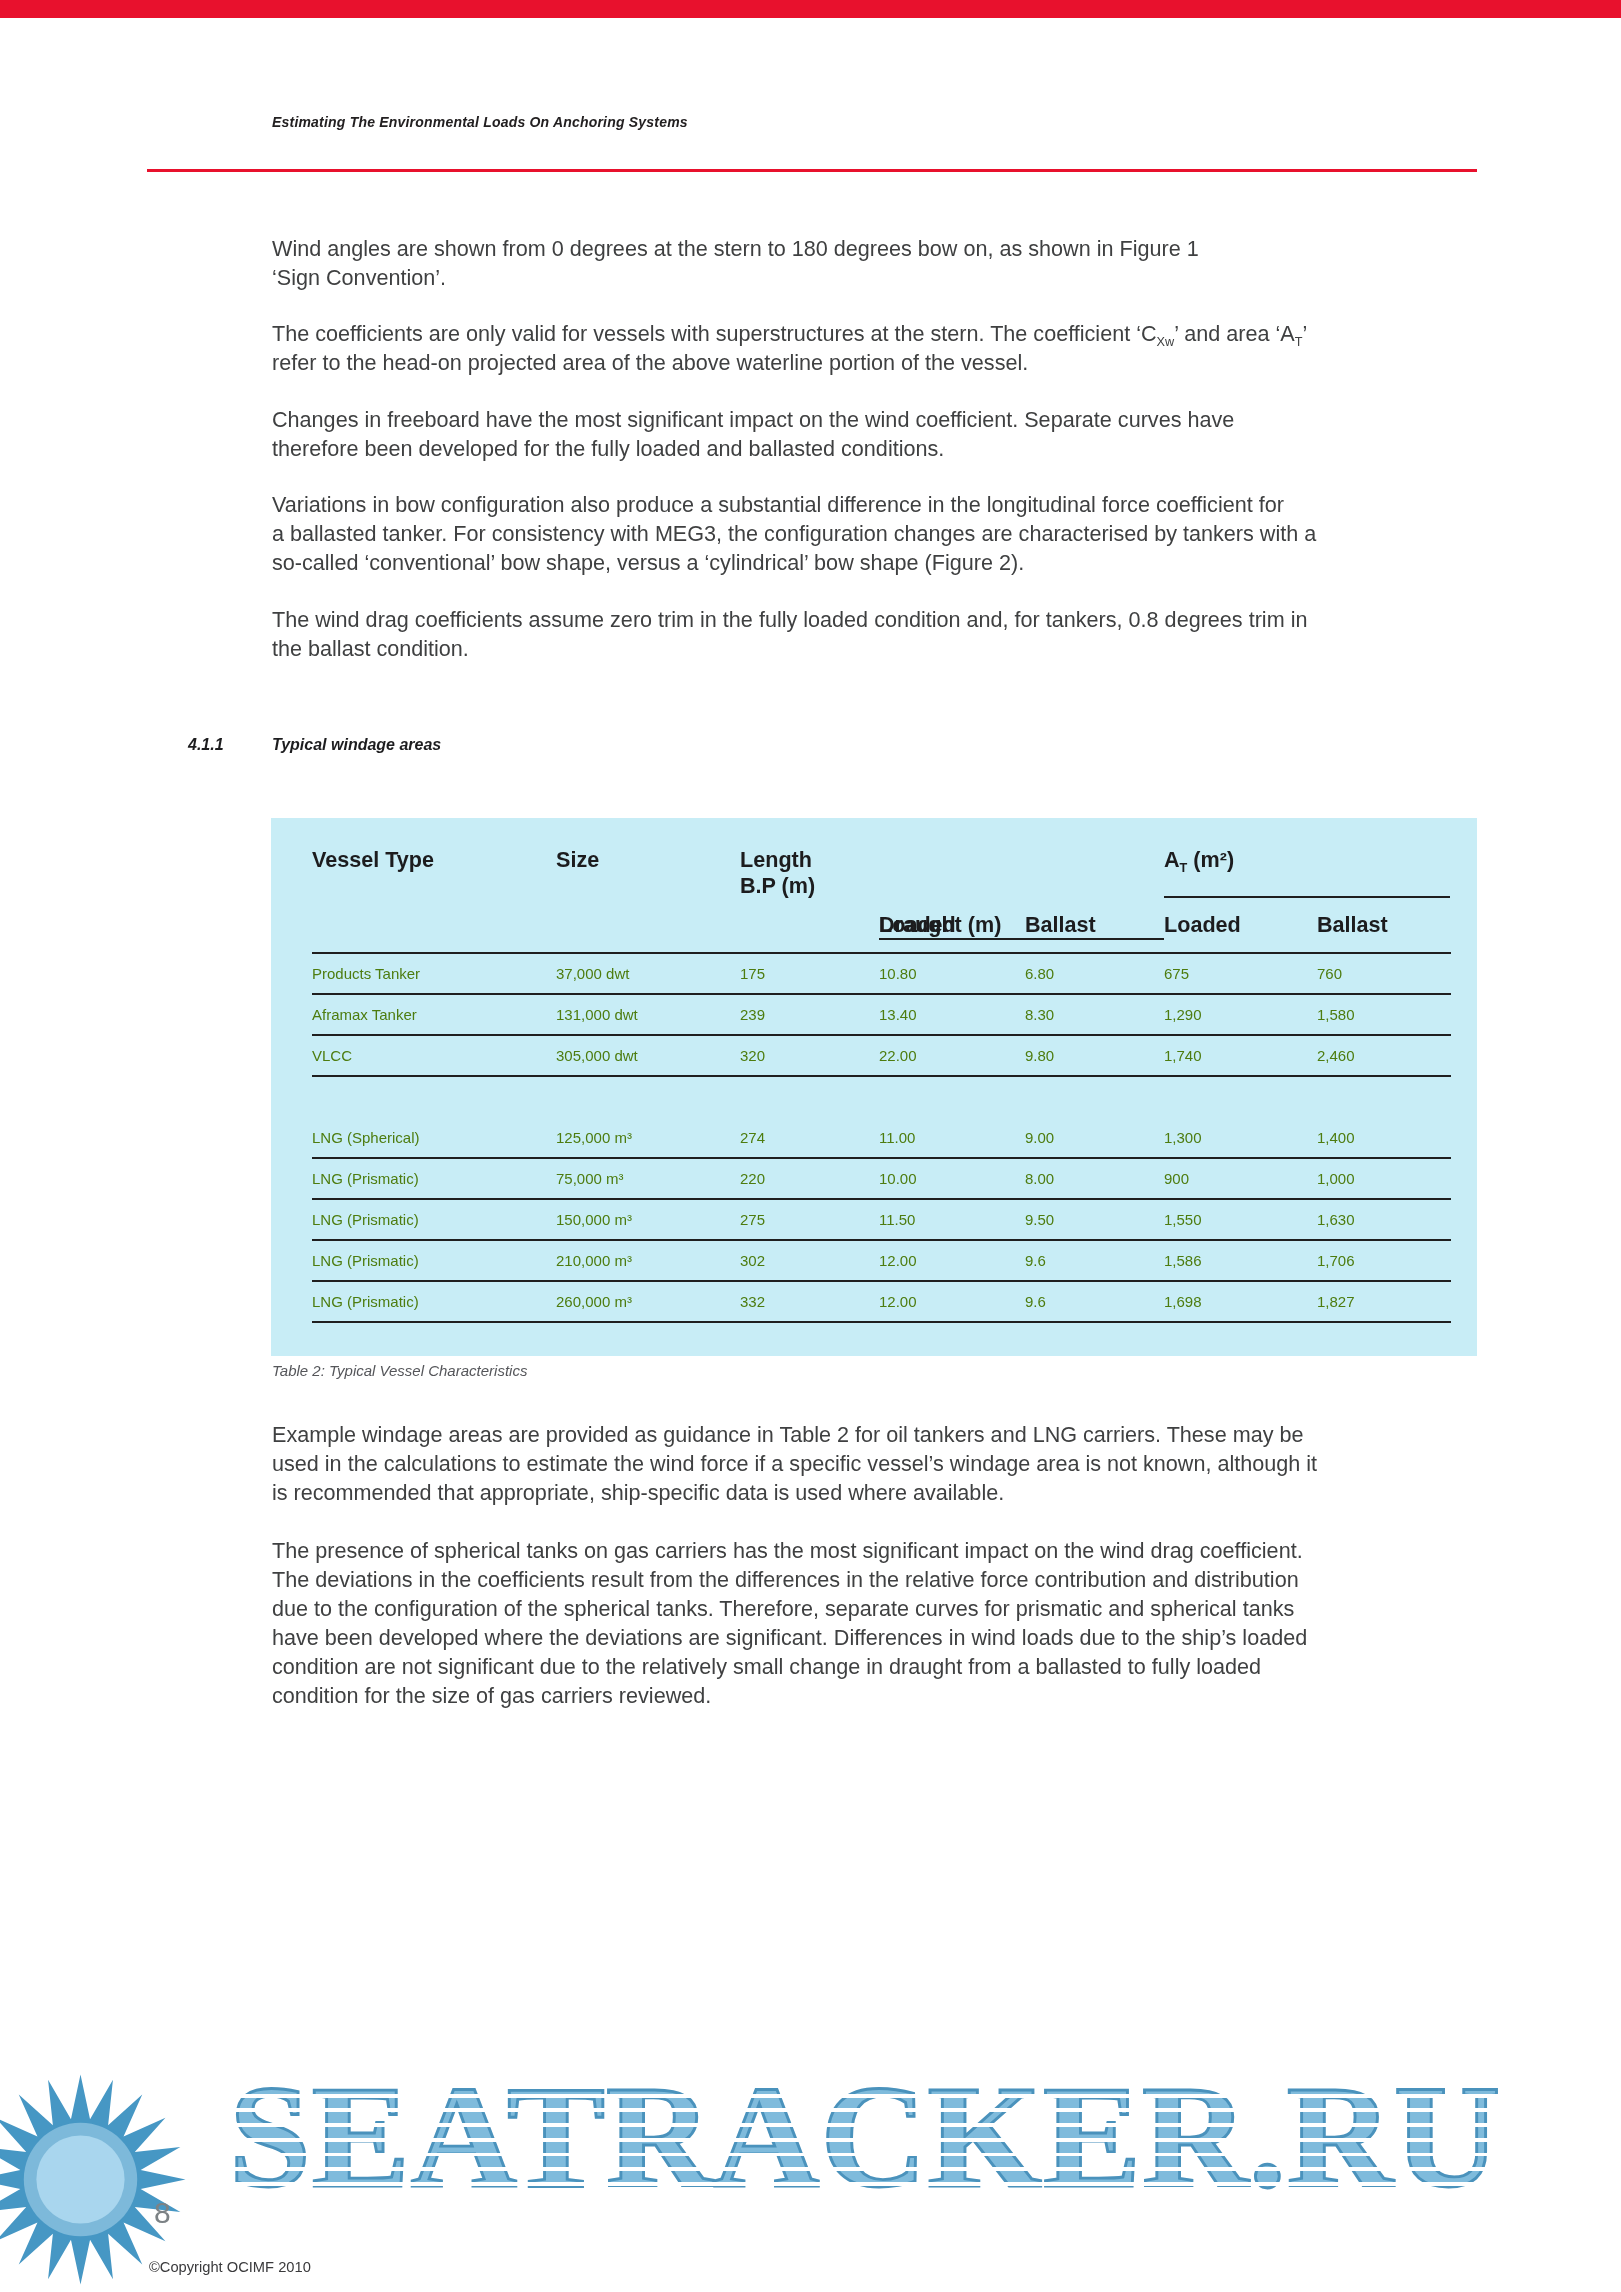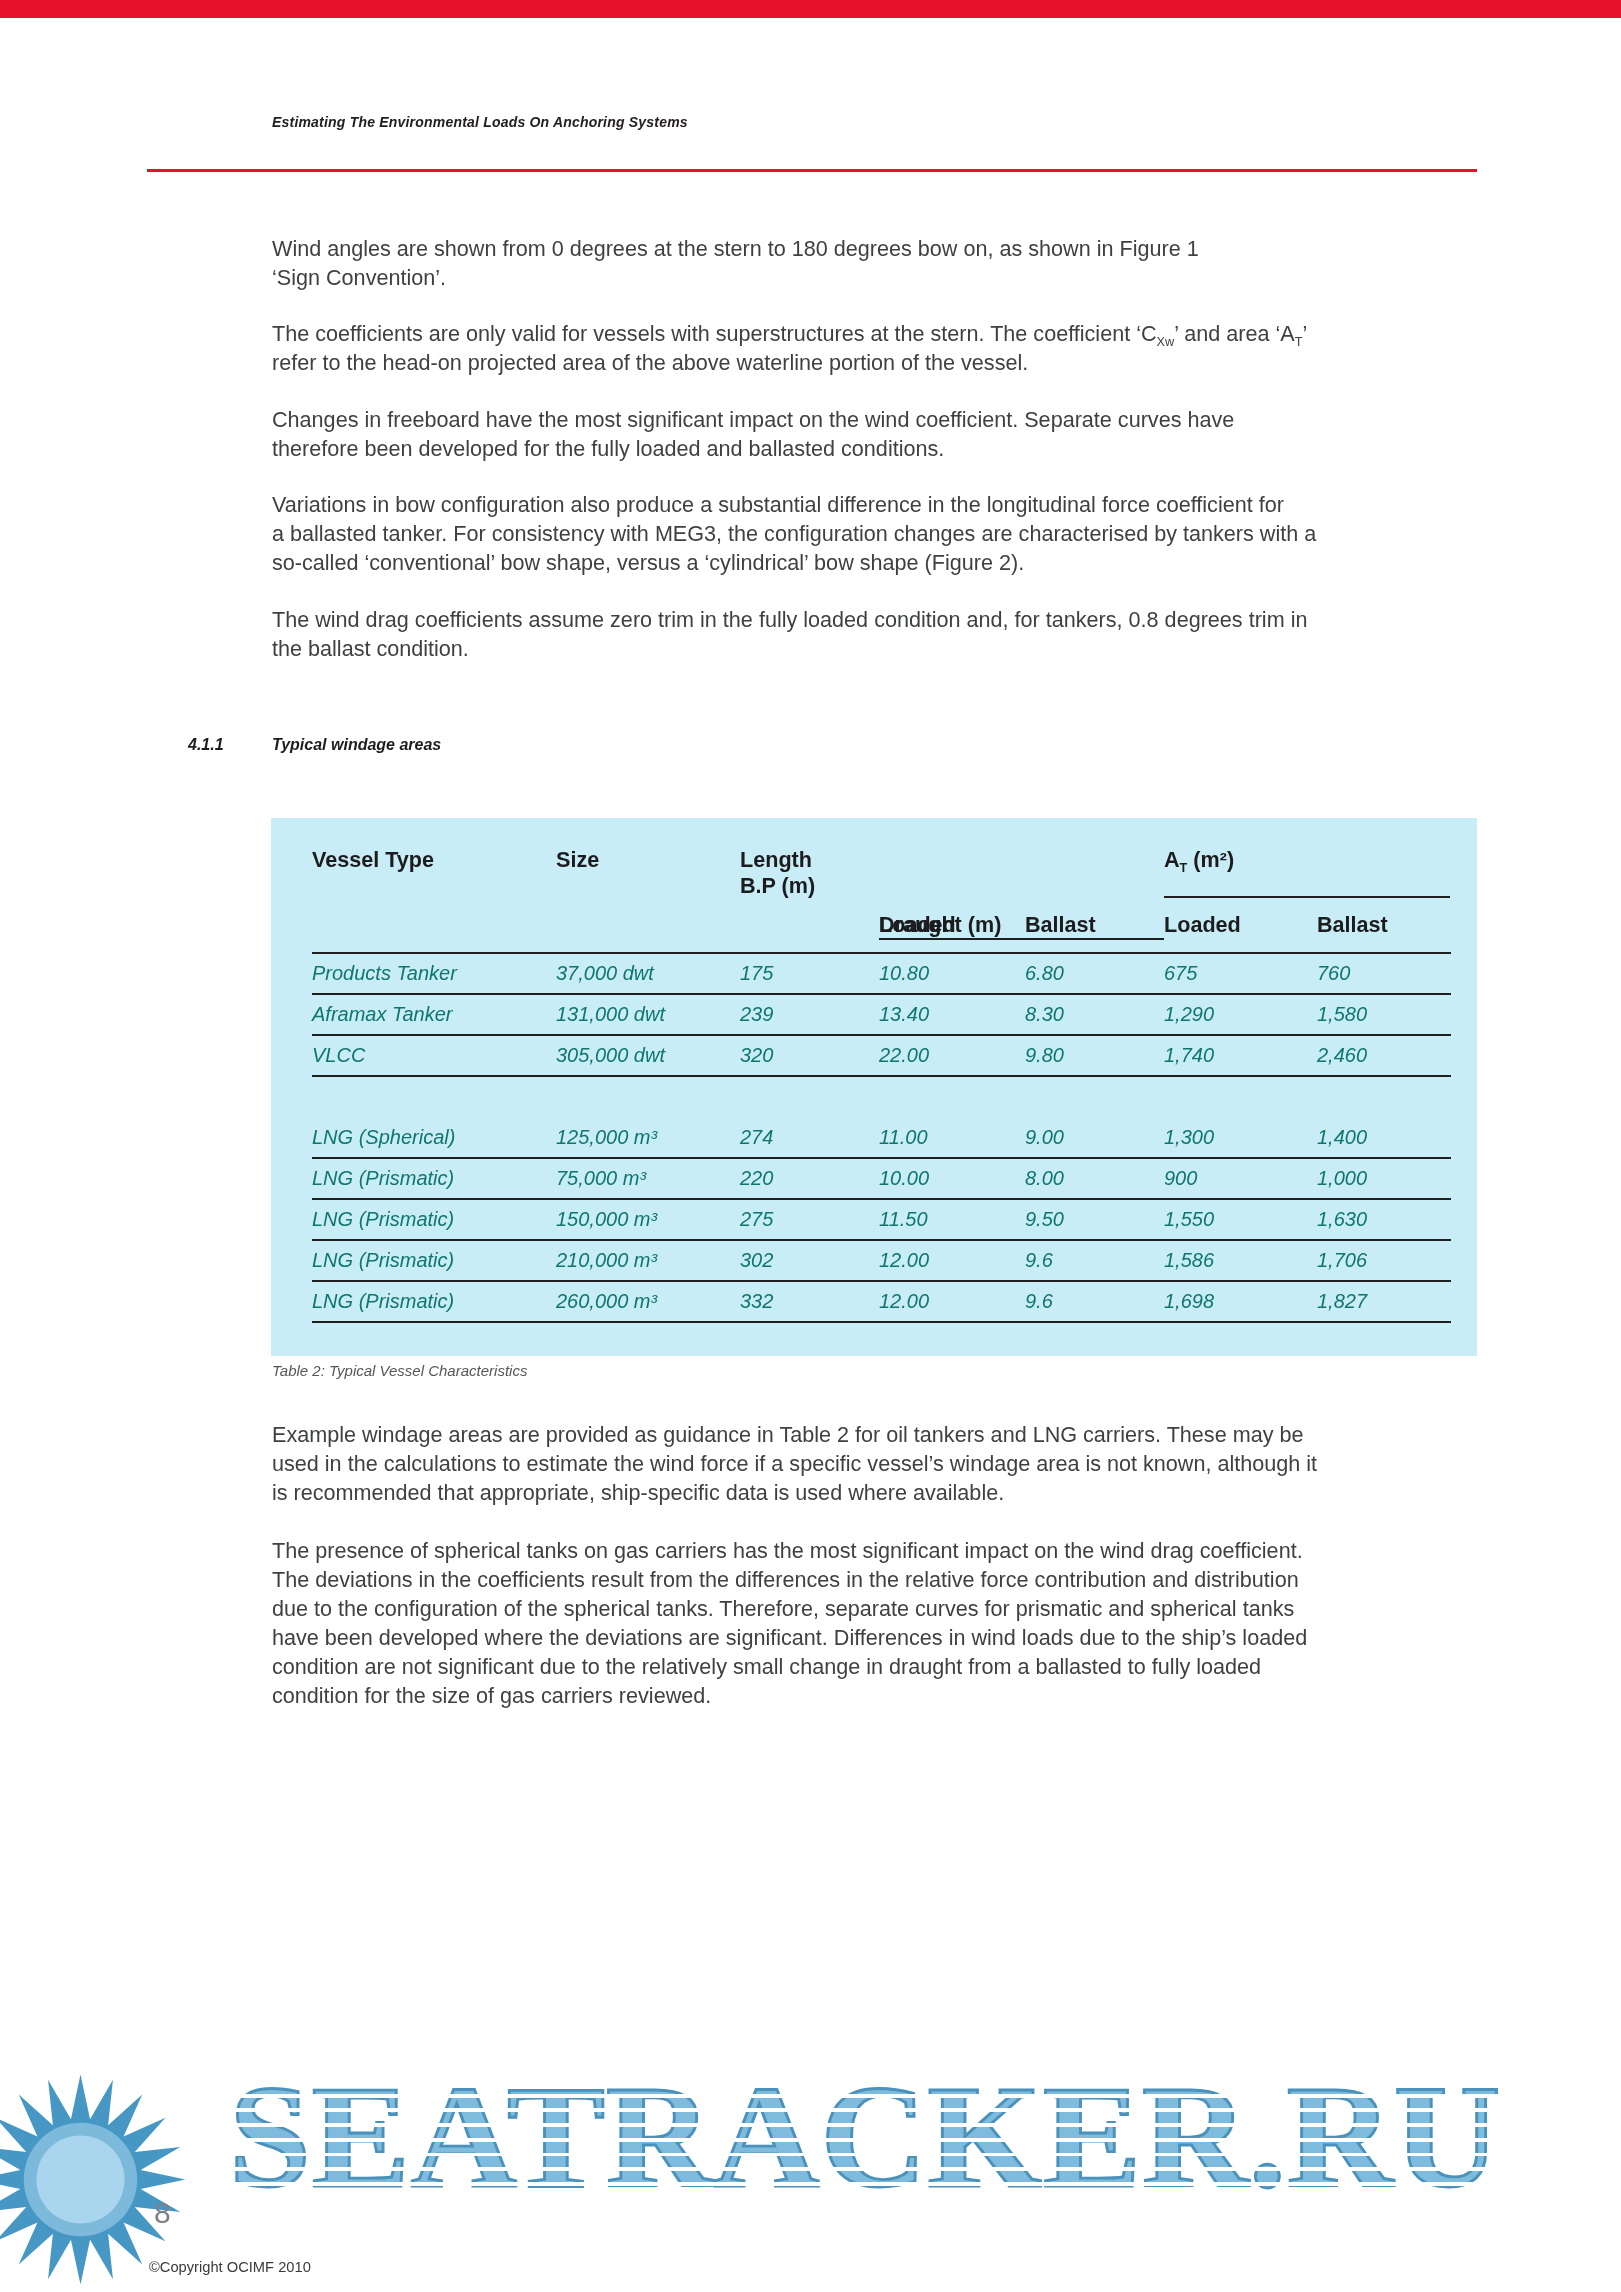--- a/index.html
+++ b/index.html
@@ -65,21 +65,21 @@
   .thead-main { height: 69px; }
   .thead-main .th { padding-top: 13.7px; line-height: 25.5px; }
   .th-draught { grid-column: 4 / 6; border-bottom: 2px solid #1f1f1f; }
   .th-at      { grid-column: 6 / 8; border-bottom: 2px solid #1f1f1f; }
   .th-at sub, .hsub { font-size: 12.7px; line-height: 0; }
   .thead-sub { height: 51px; border-bottom: 2.9px solid #1f1f1f; }
   .thead-sub .th { padding-top: 9.8px; }
   .sub4 { grid-column: 4; } .sub5 { grid-column: 5; }
   .sub6 { grid-column: 6; } .sub7 { grid-column: 7; }
   .trow { height: 41px; border-bottom: 2px solid #1f1f1f; align-items: center; }
-  .td { font-size: 20px; color: #0f766e; font-style: italic; }
+  .td { font-size: 15px; color: #4d7c0f; }
   .spacer { height: 41px; }
 
   .lower {
     position: absolute; left: 272px; top: 1362px; width: 1190px;
   }
   .caption {
     font-size: 15px; font-style: italic; color: #55565a;
     margin: 0 0 41px 0;
   }
   .lower p.body { margin-bottom: 29px; }

